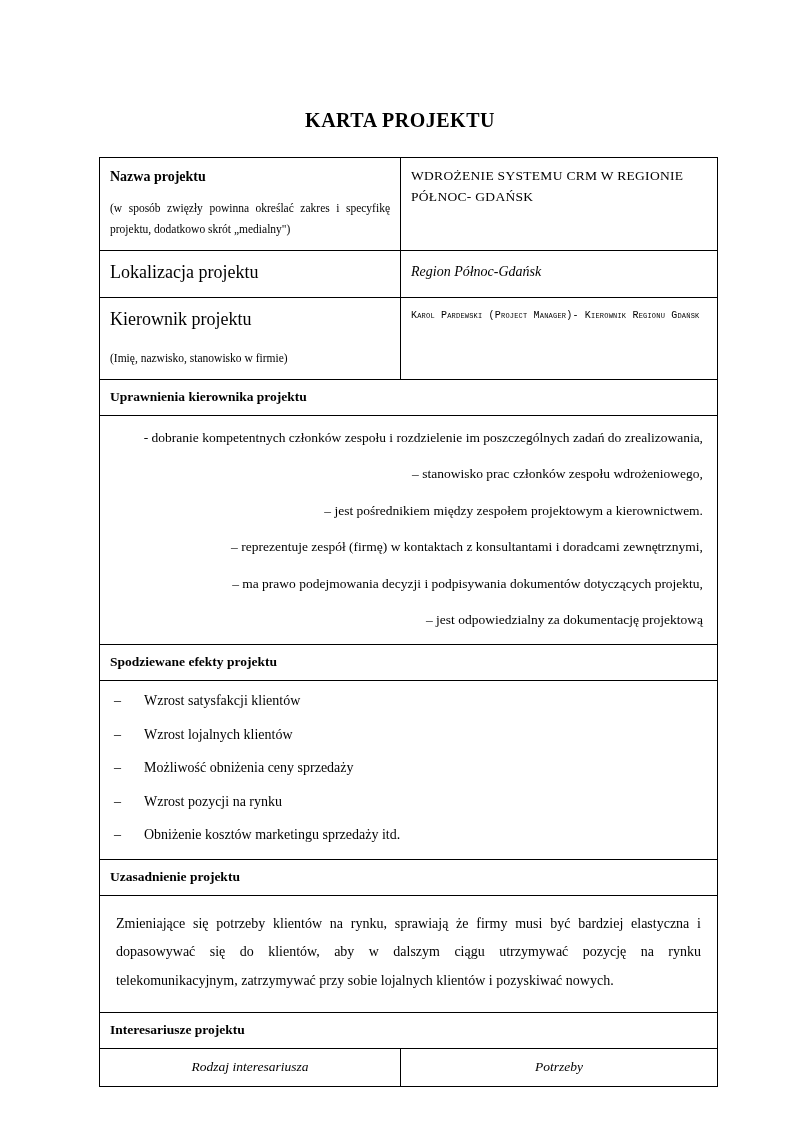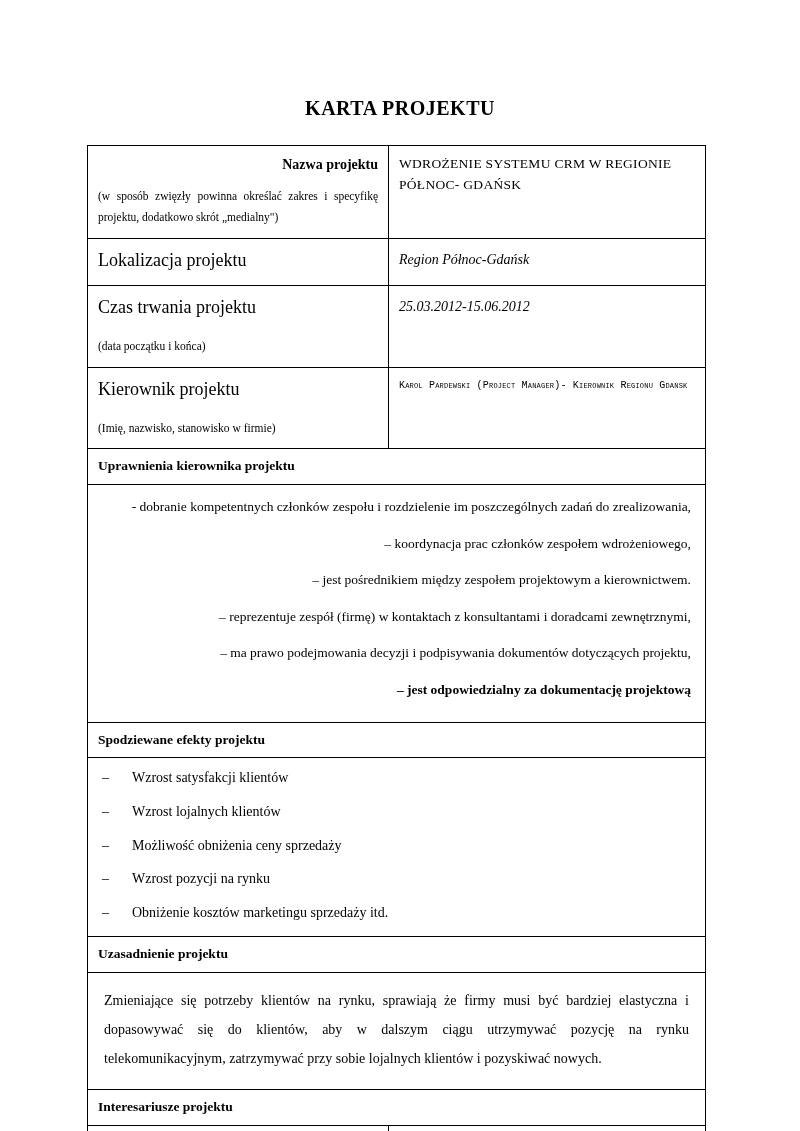--- a/index.html
+++ b/index.html
@@ -13,21 +13,21 @@
     font-family: "Liberation Serif", "DejaVu Serif", serif;
     color: #000000;
     position: relative;
     overflow: hidden;
   }
 
   .page {
     width: 800px;
     height: 1083px;
     box-sizing: border-box;
-    padding: 0;
+    padding: 12px;
     position: relative;
   }
 
   .doc-title {
     text-align: center;
     font-weight: bold;
     font-size: 20px;
     letter-spacing: 0.5px;
     margin: 0;
     padding-top: 96px;
@@ -46,21 +46,21 @@
   .charter-table td {
     border: 1.3px solid #000000;
     vertical-align: top;
     padding: 8px 10px 10px 10px;
     font-size: 13.5px;
     line-height: 1.55;
   }
 
   
   .label-main {
-    text-align: right;
+    text-align: left;
     font-weight: bold;
     font-size: 14px;
     display: block;
     margin-bottom: 10px;
   }
   .label-sub {
     display: block;
     font-size: 11.5px;
     text-align: justify;
     text-justify: inter-word;
@@ -111,21 +111,21 @@
   .body-cell {
     padding: 12px 14px 14px 14px !important;
     font-size: 14px;
   }
   .dash-line {
     display: block;
     margin: 0 0 17px 0;
     line-height: 1.45;
     text-align: right;
   }
-  .dash-line:last-child { margin-bottom: 8px; font-weight: bold; }
+  .dash-line:last-child { margin-bottom: 0; }
 
   .effects-cell {
     padding: 10px 14px 12px 14px !important;
   }
   .effect-item {
     display: flex;
     margin-bottom: 14px;
     line-height: 1.4;
     font-size: 14px;
   }
@@ -181,47 +181,38 @@
 
       <tr>
         <td>
           <span class="label-plain">Lokalizacja projektu</span>
         </td>
         <td>
           <span class="value-plain">Region Północ-Gdańsk</span>
         </td>
       </tr>
 
-      <tr>
-        <td>
-          <span class="label-plain">Czas trwania projektu</span>
-          <span class="label-note">(data początku i końca)</span>
-        </td>
-        <td>
-          <span class="value-plain">25.03.2012-15.06.2012</span>
-        </td>
-      </tr>
 
       <tr>
         <td>
           <span class="label-plain">Kierownik projektu</span>
           <span class="label-note">(Imię, nazwisko, stanowisko w firmie)</span>
         </td>
         <td>
           <span class="value-smallcaps">Karol Pardewski (Project Manager)- Kierownik Regionu Gdańsk</span>
         </td>
       </tr>
 
       <tr>
         <td class="section-head" colspan="2">Uprawnienia kierownika projektu</td>
       </tr>
       <tr>
         <td class="body-cell" colspan="2">
           <span class="dash-line">- dobranie kompetentnych członków zespołu i rozdzielenie im poszczególnych zadań do zrealizowania,</span>
-          <span class="dash-line">– koordynacja prac członków zespołem wdrożeniowego,</span>
+          <span class="dash-line">– stanowisko prac członków zespołu wdrożeniowego,</span>
           <span class="dash-line">– jest pośrednikiem między zespołem projektowym a kierownictwem.</span>
           <span class="dash-line">– reprezentuje zespół (firmę) w kontaktach z konsultantami i doradcami zewnętrznymi,</span>
           <span class="dash-line">– ma prawo podejmowania decyzji i podpisywania dokumentów dotyczących projektu,</span>
           <span class="dash-line">– jest odpowiedzialny za dokumentację projektową</span>
         </td>
       </tr>
 
       <tr>
         <td class="section-head" colspan="2">Spodziewane efekty projektu</td>
       </tr>

